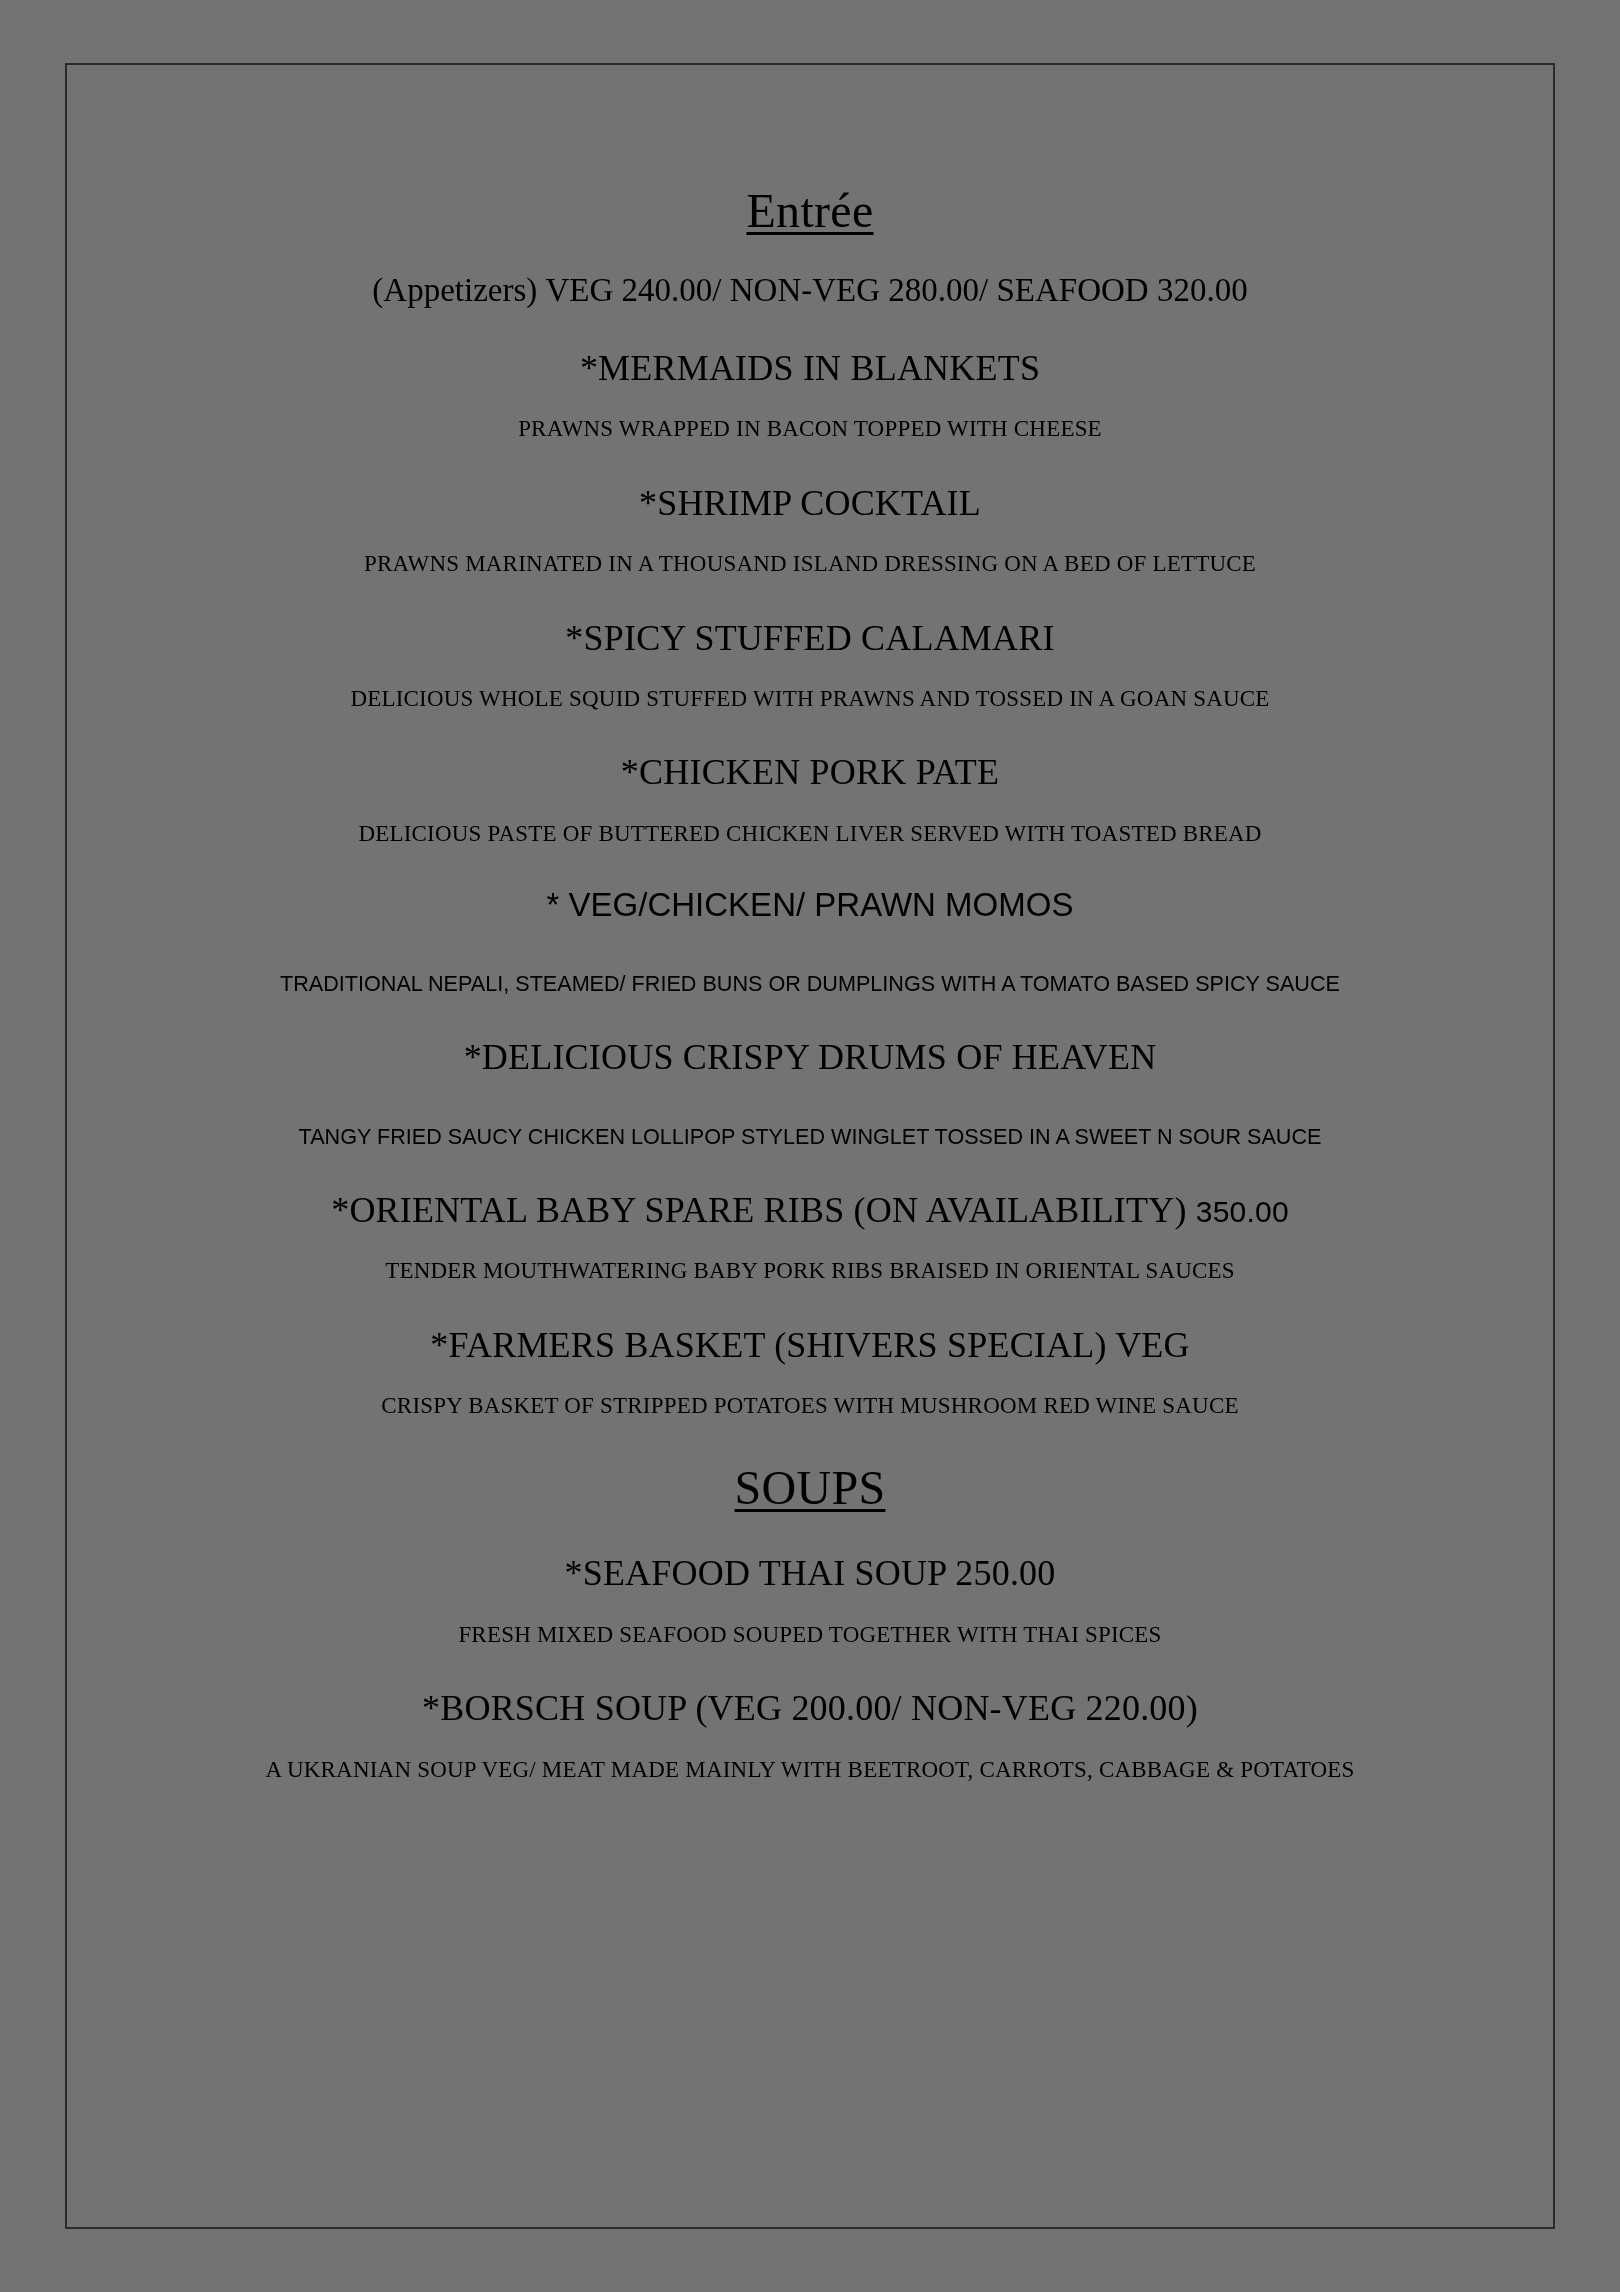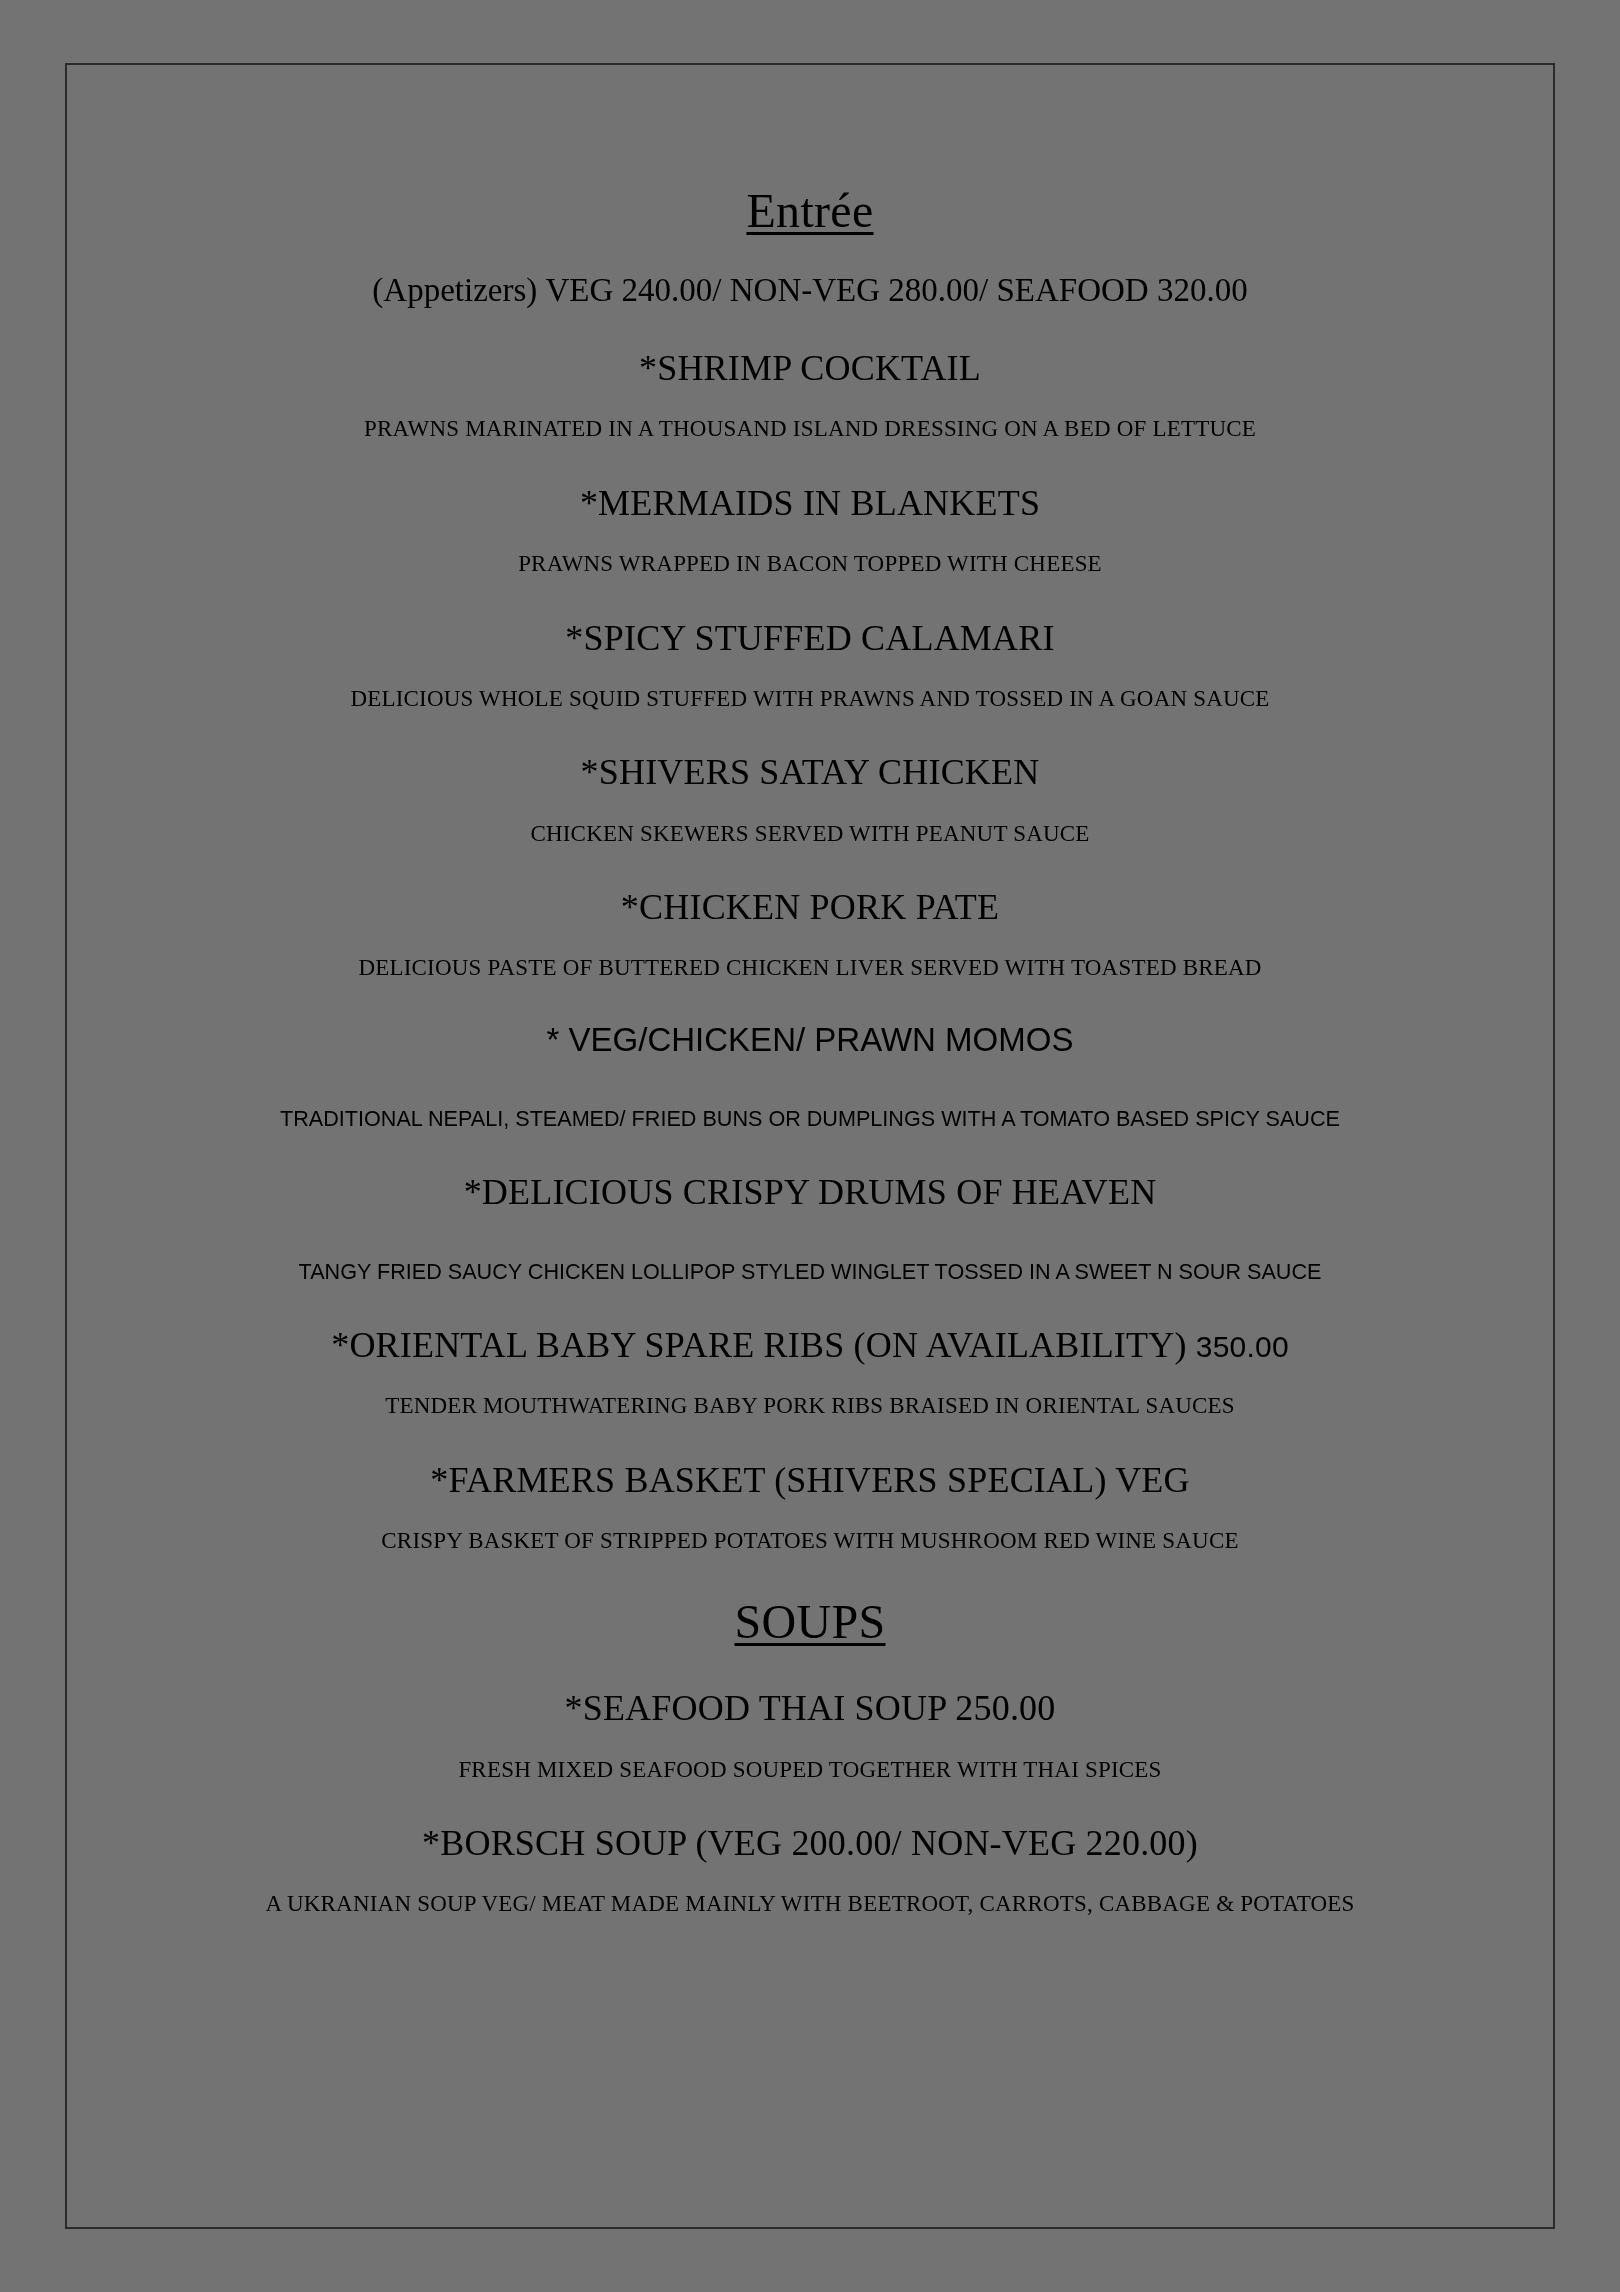--- a/index.html
+++ b/index.html
@@ -132,38 +132,34 @@
       <div class="section-heading">
         <span class="u">Entrée</span>
       </div>
     </div>
 
     <div class="price-line">
       <span class="plain">(Appetizers)</span><span class="plain">&nbsp;</span><span class="u">VEG 240.00/ NON-VEG 280.00/ SEAFOOD 320.00</span>
     </div>
 
     <div class="item">
+      <div class="item-name gap-name">*MERMAIDS IN BLANKETS</div>
+      <div class="item-desc gap-desc">PRAWNS WRAPPED IN BACON TOPPED WITH CHEESE</div>
+    </div>
+
+    <div class="item">
       <div class="item-name gap-name">*SHRIMP COCKTAIL</div>
       <div class="item-desc gap-desc">PRAWNS MARINATED IN A THOUSAND ISLAND DRESSING ON A BED OF LETTUCE</div>
     </div>
 
     <div class="item">
-      <div class="item-name gap-name">*MERMAIDS IN BLANKETS</div>
-      <div class="item-desc gap-desc">PRAWNS WRAPPED IN BACON TOPPED WITH CHEESE</div>
-    </div>
-
-    <div class="item">
       <div class="item-name gap-name">*SPICY STUFFED CALAMARI</div>
       <div class="item-desc gap-desc">DELICIOUS WHOLE SQUID STUFFED WITH PRAWNS AND TOSSED IN A GOAN SAUCE</div>
     </div>
 
-    <div class="item">
-      <div class="item-name gap-name">*SHIVERS SATAY CHICKEN</div>
-      <div class="item-desc gap-desc">CHICKEN SKEWERS SERVED WITH PEANUT SAUCE</div>
-    </div>
 
     <div class="item">
       <div class="item-name gap-name">*CHICKEN PORK PATE</div>
       <div class="item-desc gap-desc">DELICIOUS PASTE OF BUTTERED CHICKEN LIVER SERVED WITH TOASTED BREAD</div>
     </div>
 
     <div class="item">
       <div class="item-name sans gap-name">* VEG/CHICKEN/ PRAWN MOMOS</div>
       <div class="item-desc sans gap-desc">TRADITIONAL NEPALI, STEAMED/ FRIED BUNS OR DUMPLINGS WITH A TOMATO BASED SPICY SAUCE</div>
     </div>

